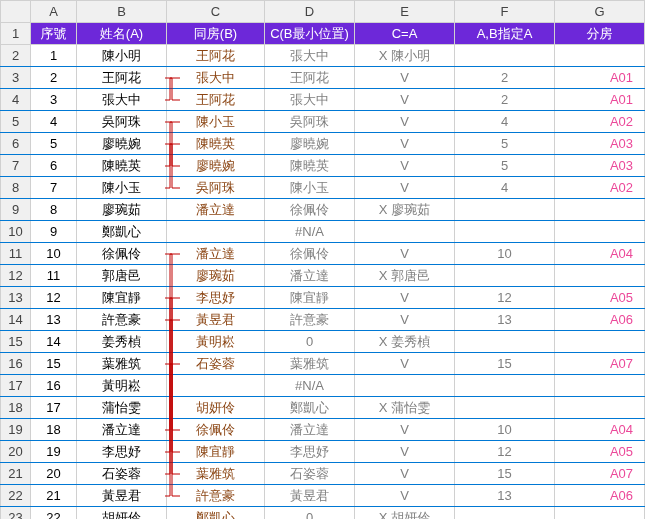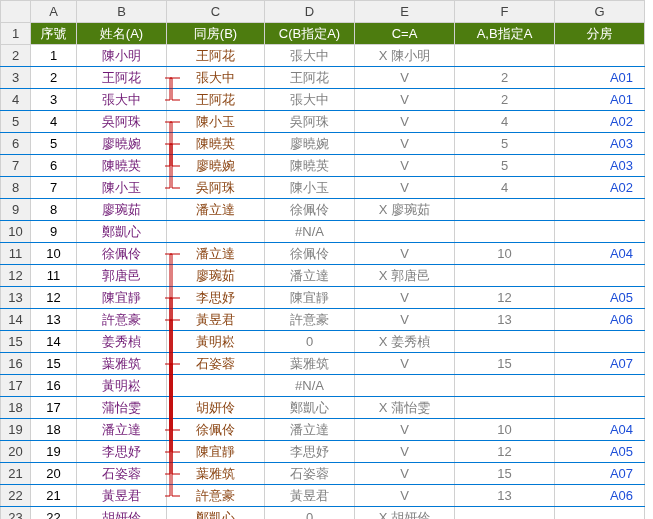--- a/index.html
+++ b/index.html
@@ -3,25 +3,25 @@
 <meta charset="utf-8">
 <style>
   * { margin: 0; padding: 0; box-sizing: border-box; }
   body { font-family: "Microsoft JhengHei", Arial, sans-serif; font-size: 13px; background: #fff; }
   .sheet { display: table; border-collapse: collapse; }
   .row { display: table-row; }
   .cell { display: table-cell; border: 1px solid #d0d0d0; height: 22px; vertical-align: middle; padding: 0 4px; text-align: center; white-space: nowrap; position: relative; }
   .col-hdr { background: #f0f0f0; color: #444; font-weight: normal; width: 90px; }
   .row-hdr { background: #f0f0f0; color: #444; width: 30px; }
   .corner { background: #f0f0f0; width: 30px; }
-  .hdr { background: #4d7c0f; color: #fff; }
-  .blue { color: #701a75; margin-left: 48px; }
+  .hdr { background: #6d28d9; color: #fff; }
+  .blue { color: #000000; margin-left: 48px; }
   .brown { color: #8b4513; }
   .gray { color: #7f7f7f; }
-  .red { color: #1d4ed8; padding-left: 48px; }
+  .red { color: #ec4899; padding-left: 48px; }
   .data-row .cell { border-bottom: 1px solid #0078d4; }
   .wA { width: 46px; }
   .wB { width: 90px; }
   .wC { width: 98px; }
   .wD { width: 90px; }
   .wE { width: 100px; }
   .wF { width: 100px; }
   .wG { width: 90px; }
   .overlay { position: absolute; left: 0; top: 0; pointer-events: none; }
 </style>
@@ -40,21 +40,21 @@
     <div class="cell col-hdr wE">E</div>
     <div class="cell col-hdr wF">F</div>
     <div class="cell col-hdr wG">G</div>
   </div>
 
   <div class="row">
     <div class="cell row-hdr">1</div>
     <div class="cell hdr wA">序號</div>
     <div class="cell hdr wB">姓名(A)</div>
     <div class="cell hdr wC">同房(B)</div>
-    <div class="cell hdr wD">C(B指定A)</div>
+    <div class="cell hdr wD">C(B最小位置)</div>
     <div class="cell hdr wE">C=A</div>
     <div class="cell hdr wF">A,B指定A</div>
     <div class="cell hdr wG">分房</div>
   </div>
 
 <div class="row data-row">
         <div class="cell row-hdr">2</div>
         <div class="cell wA ">1</div>
         <div class="cell wB blue">陳小明</div>
         <div class="cell wC brown">王阿花</div>

